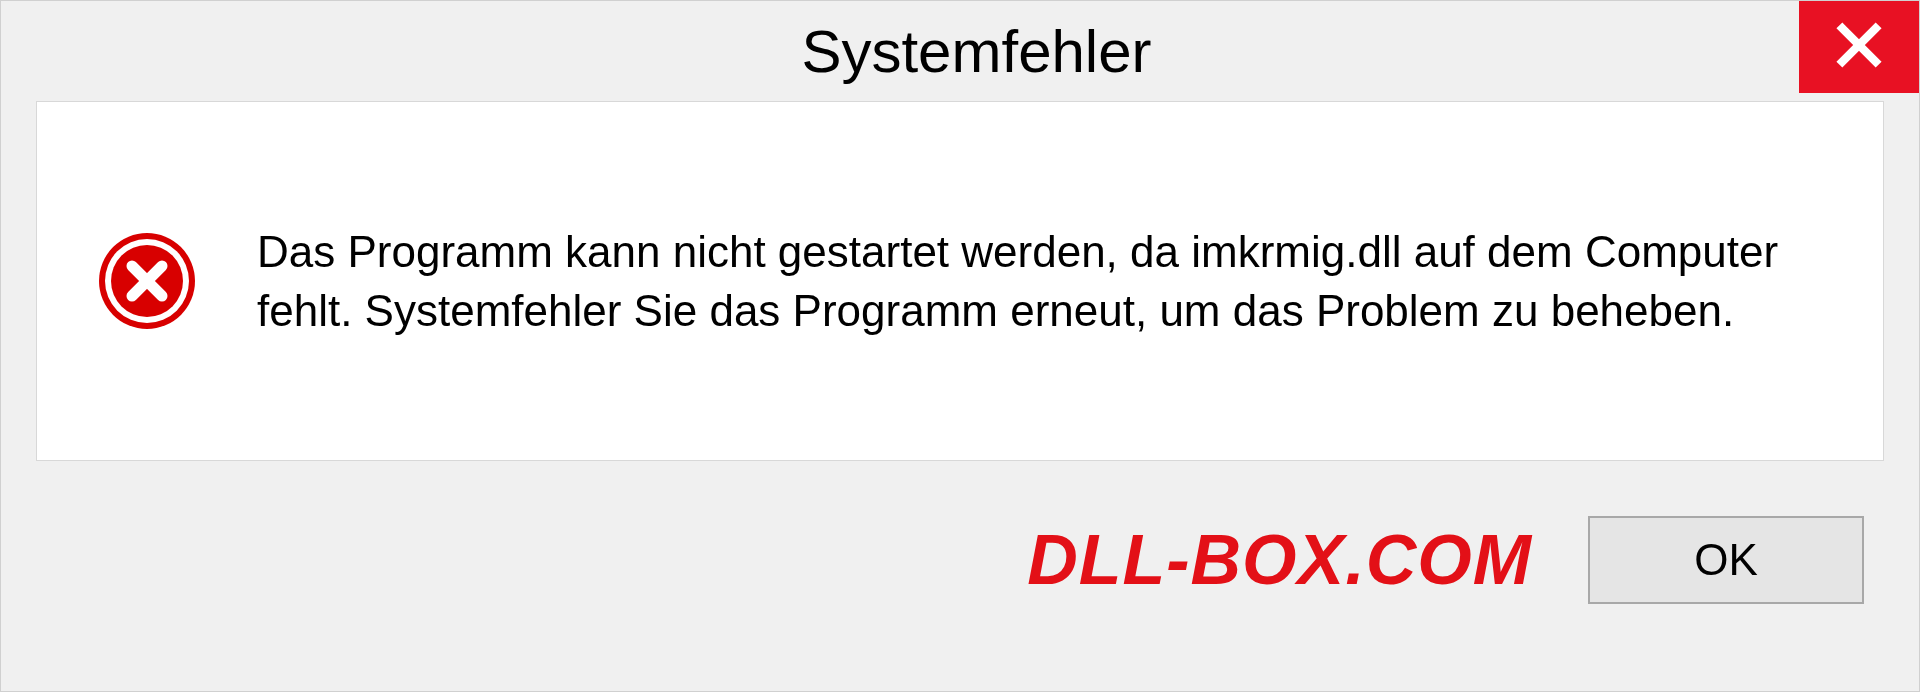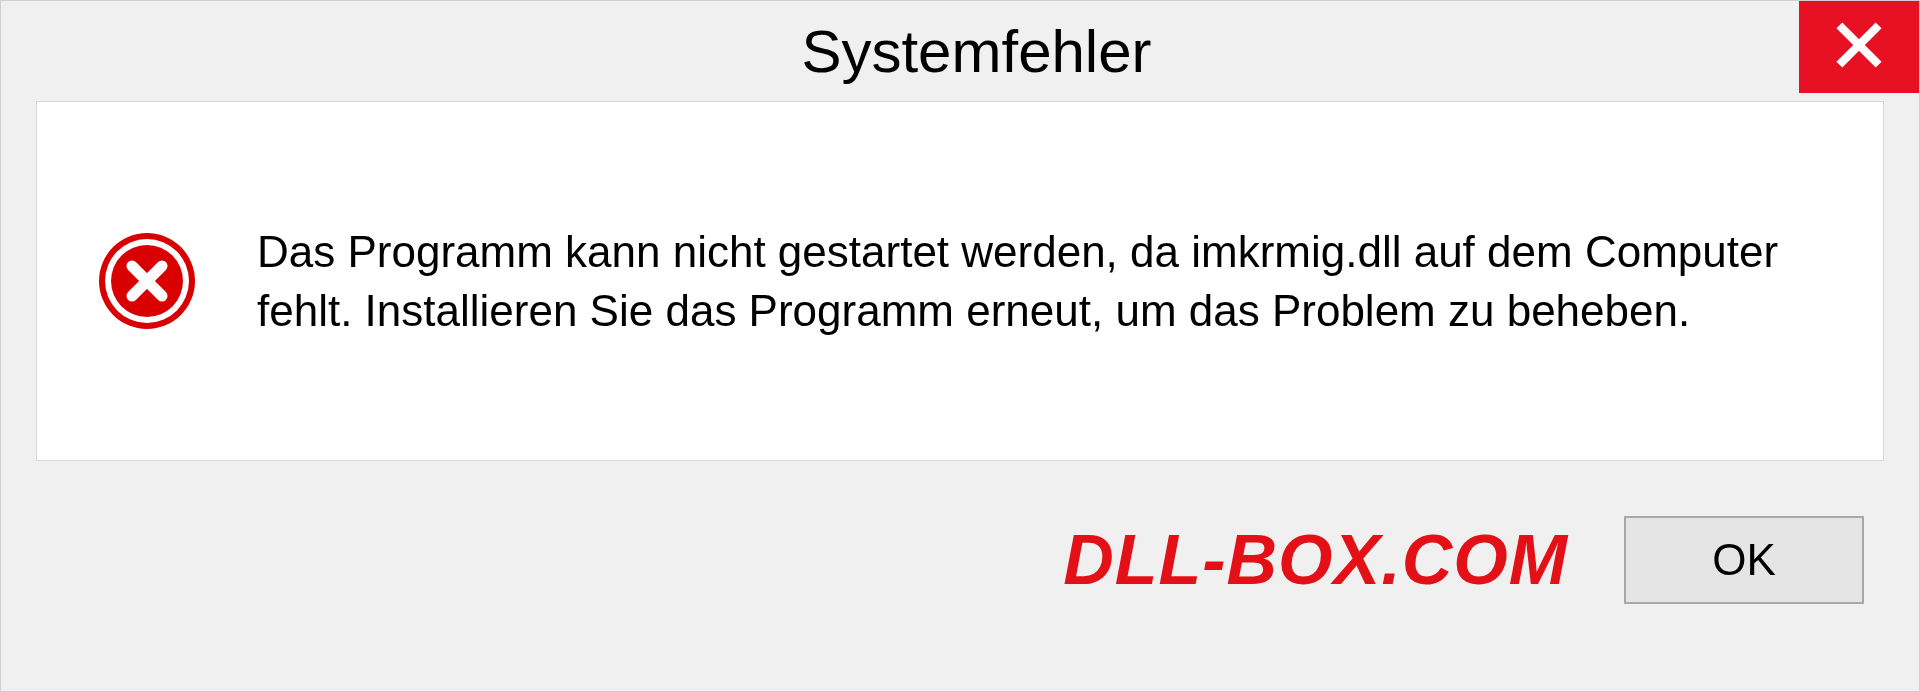--- a/index.html
+++ b/index.html
@@ -88,21 +88,21 @@
   }
   .watermark {
     font-size: 70px;
     font-weight: 900;
     color: #e31017;
     letter-spacing: 1px;
     font-style: italic;
     font-family: Arial, sans-serif;
   }
   .ok-btn {
-    width: 240px;
+    width: 276px;
     height: 88px;
     background: #e5e5e5;
     border: 2px solid #a8a8a8;
     font-size: 44px;
     display: flex;
     align-items: center;
     justify-content: center;
     cursor: pointer;
     color: #000;
   }
@@ -127,21 +127,21 @@
   <div class="content-box">
     <div class="error-icon">
       <svg viewBox="0 0 100 100">
         <circle cx="50" cy="50" r="48" fill="#d80000"></circle>
         <circle cx="50" cy="50" r="42" fill="#ffffff"></circle>
         <circle cx="50" cy="50" r="36" fill="#d80000"></circle>
         <line x1="35" y1="35" x2="65" y2="65" stroke="#ffffff" stroke-width="11" stroke-linecap="round"></line>
         <line x1="65" y1="35" x2="35" y2="65" stroke="#ffffff" stroke-width="11" stroke-linecap="round"></line>
       </svg>
     </div>
-    <div class="message">Das Programm kann nicht gestartet werden, da imkrmig.dll auf dem Computer fehlt. Installieren Sie das Programm erneut, um das Problem zu beheben.</div>
+    <div class="message">Das Programm kann nicht gestartet werden, da imkrmig.dll auf dem Computer fehlt. Systemfehler Sie das Programm erneut, um das Problem zu beheben.</div>
   </div>
 
   <div class="footer">
     <div class="watermark">DLL-BOX.COM</div>
     <div class="ok-btn">
       <span>OK</span>
     </div>
   </div>
 
 </div>

